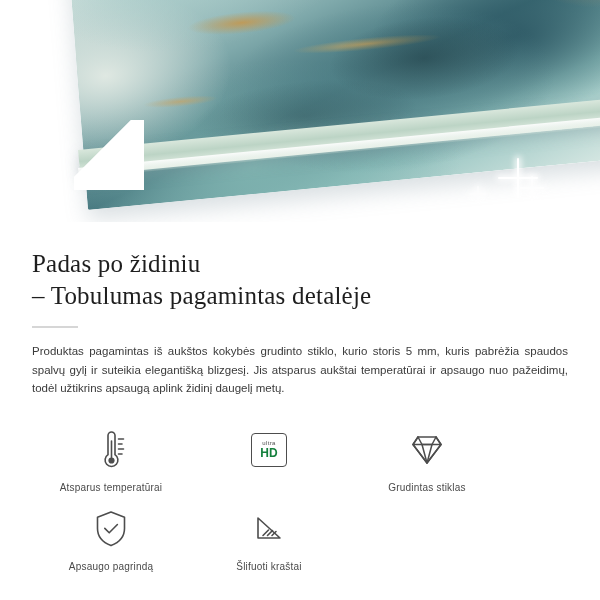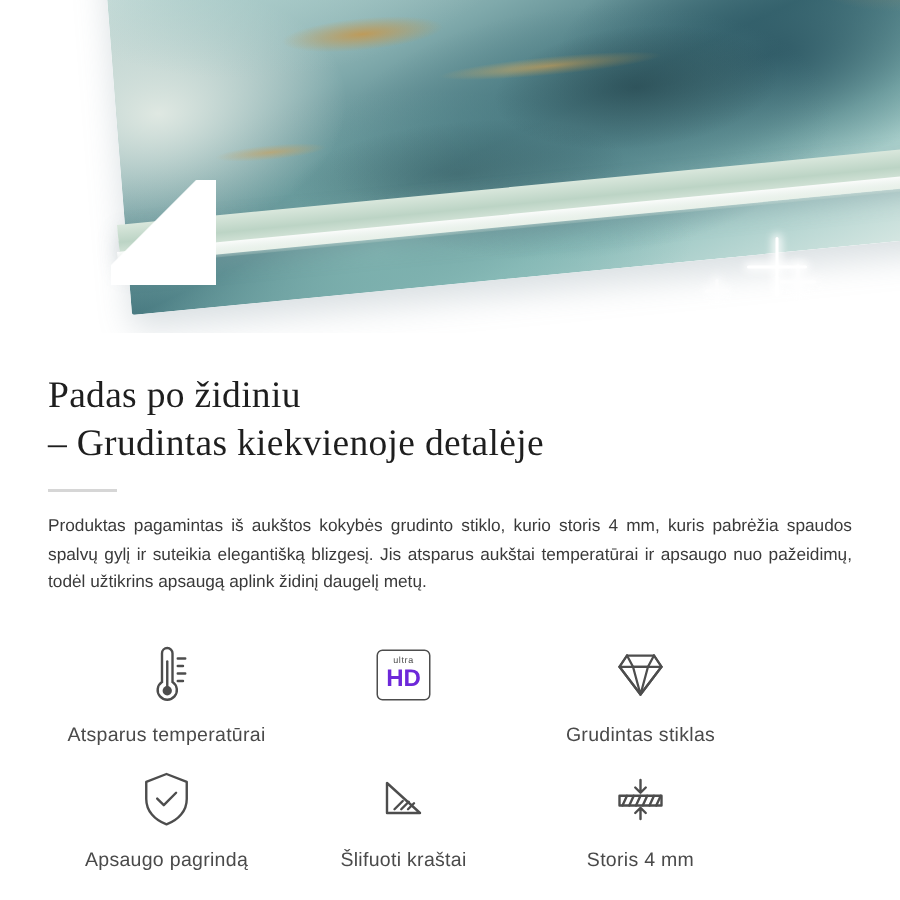--- a/index.html
+++ b/index.html
@@ -192,21 +192,21 @@
     padding-top: 6px;
   }
   .feature-icon {
     height: 44px;
     display: flex;
     align-items: center;
     justify-content: center;
   }
   .feature-label {
     margin-top: 10px;
-    font-size: 13px;
+    font-size: 10px;
     color: #4a4a4a;
     text-align: center;
     letter-spacing: .2px;
   }
   .hd-box {
     width: 34px;
     height: 32px;
     border: 1.6px solid #4d4d4d;
     border-radius: 4px;
     display: flex;
@@ -215,23 +215,23 @@
     justify-content: center;
     line-height: 1;
   }
   .hd-box .ultra {
     font-size: 6px;
     letter-spacing: .4px;
     color: #4d4d4d;
     margin-bottom: 1px;
   }
   .hd-box .hd {
-    font-size: 16px;
+    font-size: 12px;
     font-weight: bold;
-    color: #6d28d9;
+    color: #15803d;
   }
   svg { display: block; }
 </style>
 </head>
 <body>
 
 <div class="page">
 
   <div class="hero">
     <div class="hero-inner">
@@ -245,26 +245,26 @@
       <div class="sparkle sparkle-1"></div>
       <div class="sparkle sparkle-2"></div>
       <div class="sparkle sparkle-3"></div>
     </div>
   </div>
 
   <div class="content">
 
     <h1 class="headline">
       <span>Padas po židiniu</span>
-      <span class="line2">– Grudintas kiekvienoje detalėje</span>
+      <span class="line2">– Tobulumas pagamintas detalėje</span>
     </h1>
 
     <div class="divider"></div>
 
-    <p class="paragraph">Produktas pagamintas iš aukštos kokybės grudinto stiklo, kurio storis 4 mm, kuris pabrėžia spaudos spalvų gylį ir suteikia elegantišką blizgesį. Jis atsparus aukštai temperatūrai ir apsaugo nuo pažeidimų, todėl užtikrins apsaugą aplink židinį daugelį metų.</p>
+    <p class="paragraph">Produktas pagamintas iš aukštos kokybės grudinto stiklo, kurio storis 5 mm, kuris pabrėžia spaudos spalvų gylį ir suteikia elegantišką blizgesį. Jis atsparus aukštai temperatūrai ir apsaugo nuo pažeidimų, todėl užtikrins apsaugą aplink židinį daugelį metų.</p>
 
     <div class="features">
 
       <div class="feature">
         <div class="feature-icon">
           <svg width="40" height="42" viewBox="0 0 40 42" fill="none" stroke="#4d4d4d" stroke-width="1.6" stroke-linecap="round">
             <path d="M17 6.5a3.5 3.5 0 0 1 7 0v19.2a6.4 6.4 0 1 1-7 0z"></path>
             <circle cx="20.5" cy="31.5" r="3.1" fill="#4d4d4d" stroke="none"></circle>
             <path d="M20.5 28.6V12"></path>
             <path d="M27.5 10h5M27.5 15h3.5M27.5 20h5M27.5 25h3.5"></path>
@@ -308,27 +308,16 @@
       <div class="feature">
         <div class="feature-icon">
           <svg width="42" height="38" viewBox="0 0 42 38" fill="none" stroke="#4d4d4d" stroke-width="1.6" stroke-linecap="round" stroke-linejoin="round">
             <path d="M10 28h22L10 8z"></path>
             <path d="M15 25.5l5.5-5.5M19.5 25.5l5-5M24 25.5l4-4"></path>
           </svg>
         </div>
         <div class="feature-label">Šlifuoti kraštai</div>
       </div>
 
-      <div class="feature">
-        <div class="feature-icon">
-          <svg width="44" height="38" viewBox="0 0 44 38" fill="none" stroke="#4d4d4d" stroke-width="1.6" stroke-linecap="round" stroke-linejoin="round">
-            <path d="M22 6v8M18.5 11l3.5 3.5L25.5 11"></path>
-            <rect x="8" y="16.5" width="28" height="6.5"></rect>
-            <path d="M10 23l3-6.5M14.5 23l3-6.5M19 23l3-6.5M23.5 23l3-6.5M28 23l3-6.5M32.5 23l3-6.5"></path>
-            <path d="M22 32v-7M18.5 28l3.5-3.5 3.5 3.5"></path>
-          </svg>
-        </div>
-        <div class="feature-label">Storis 4 mm</div>
-      </div>
 
     </div>
   </div>
 </div>
 
 </body></html>

